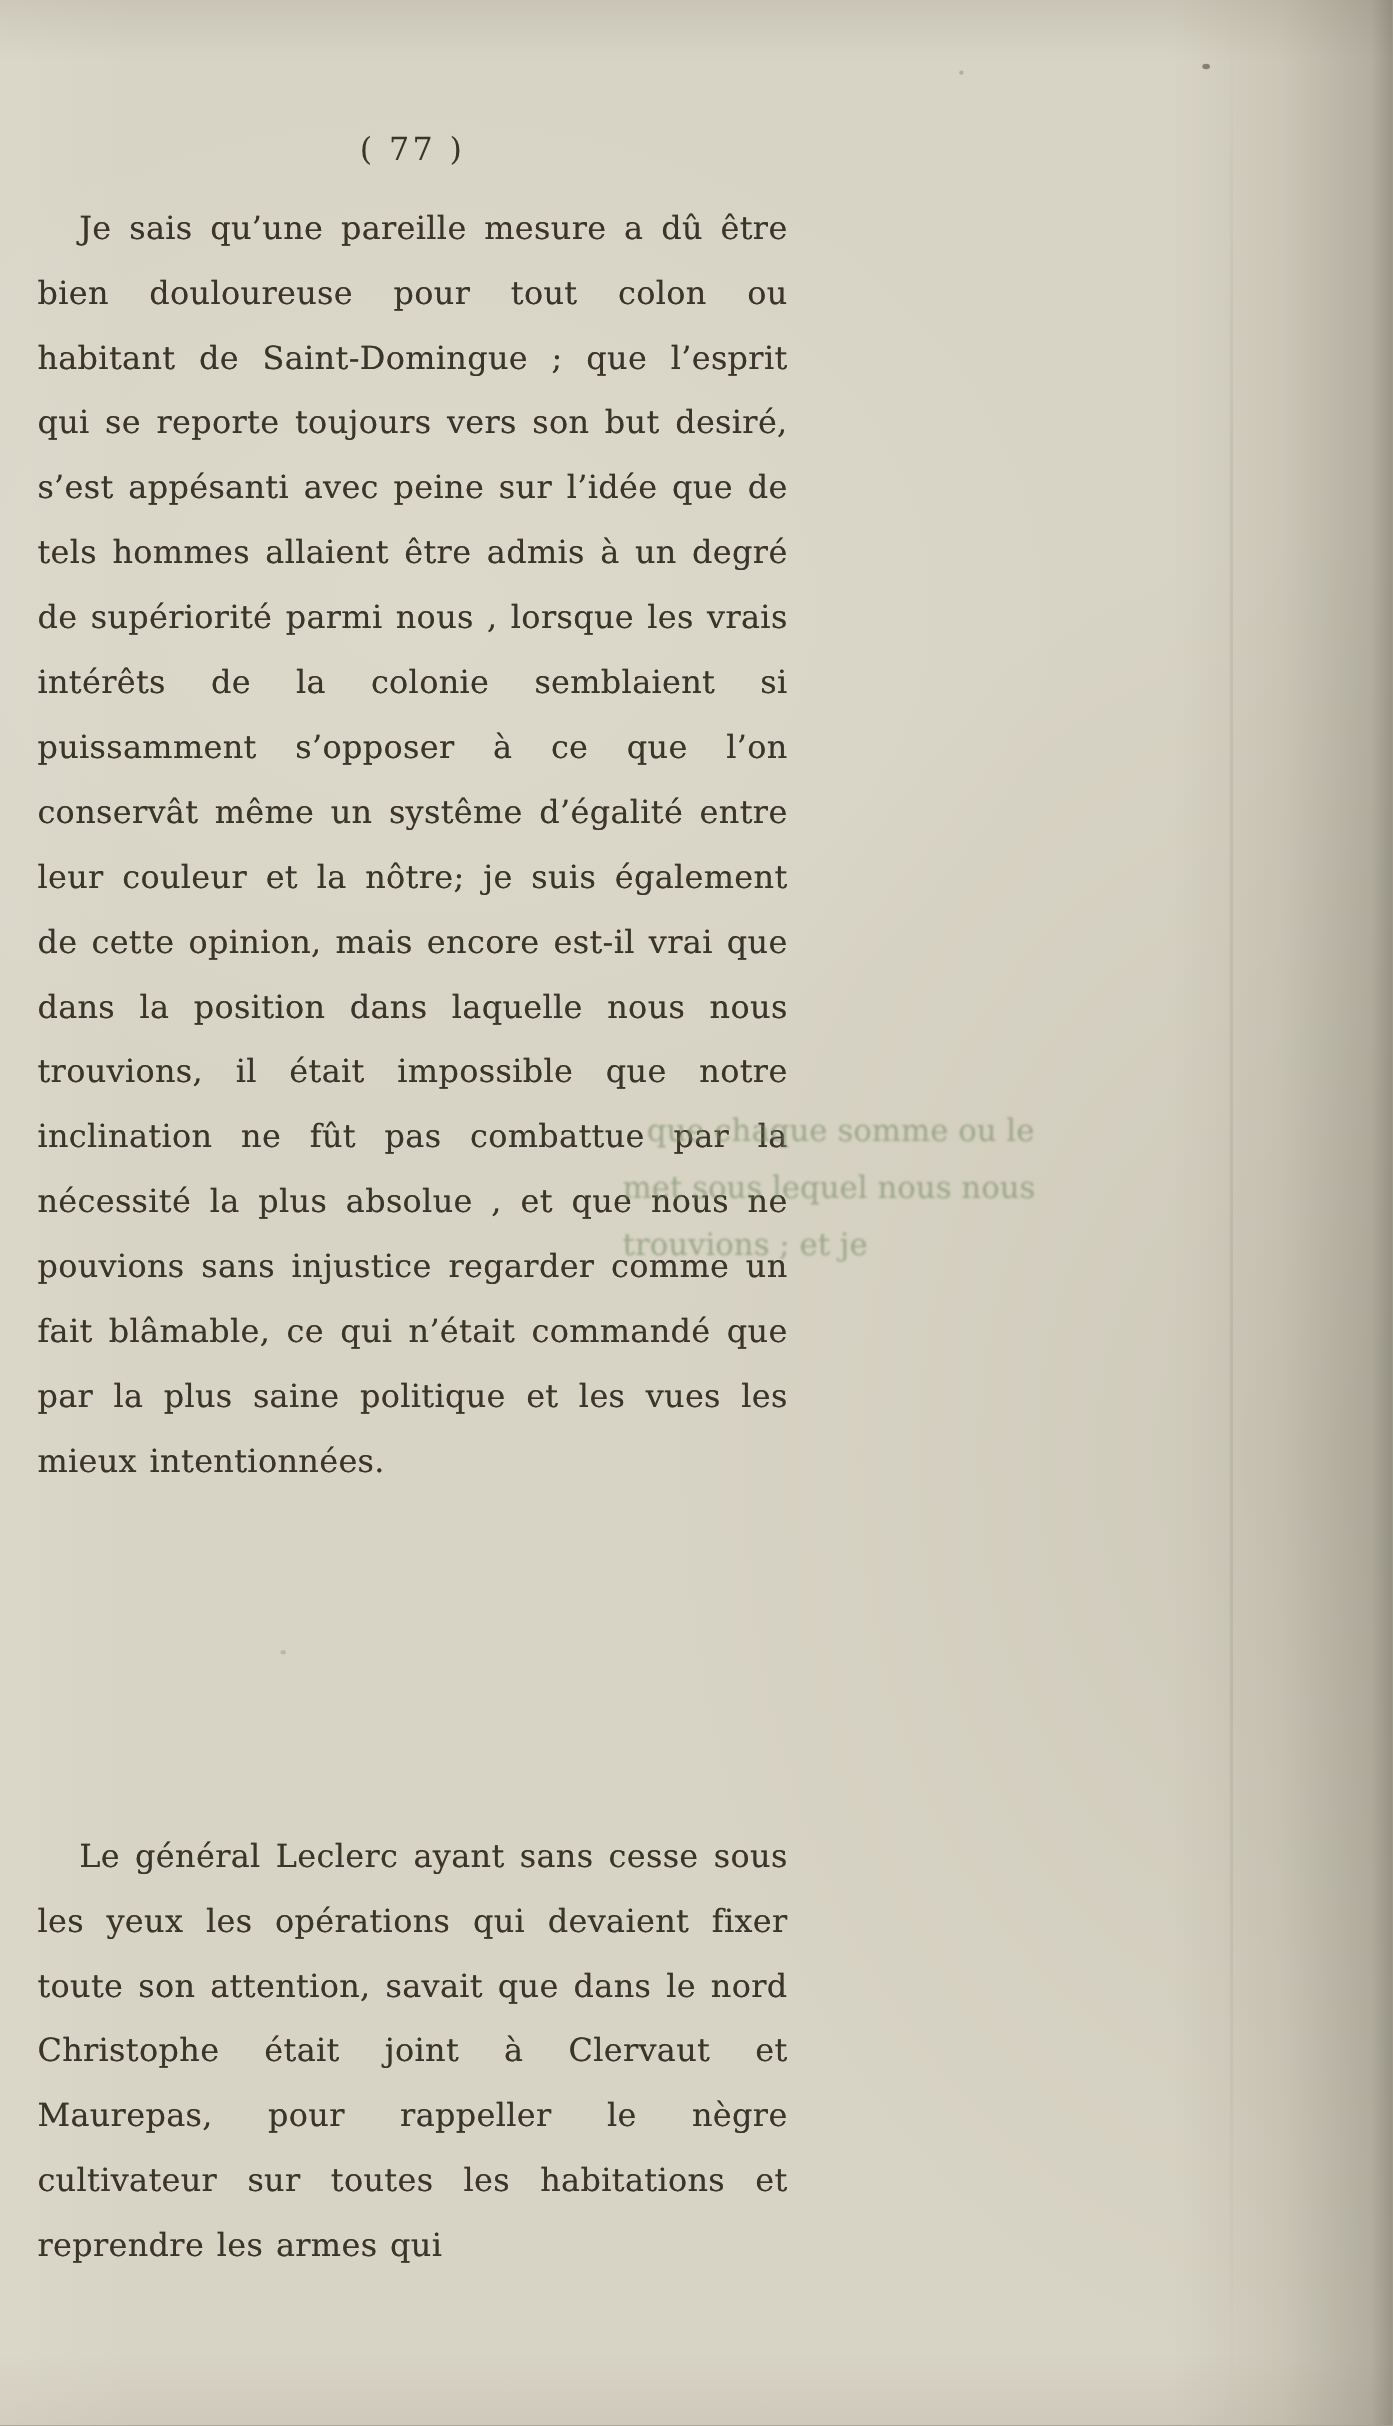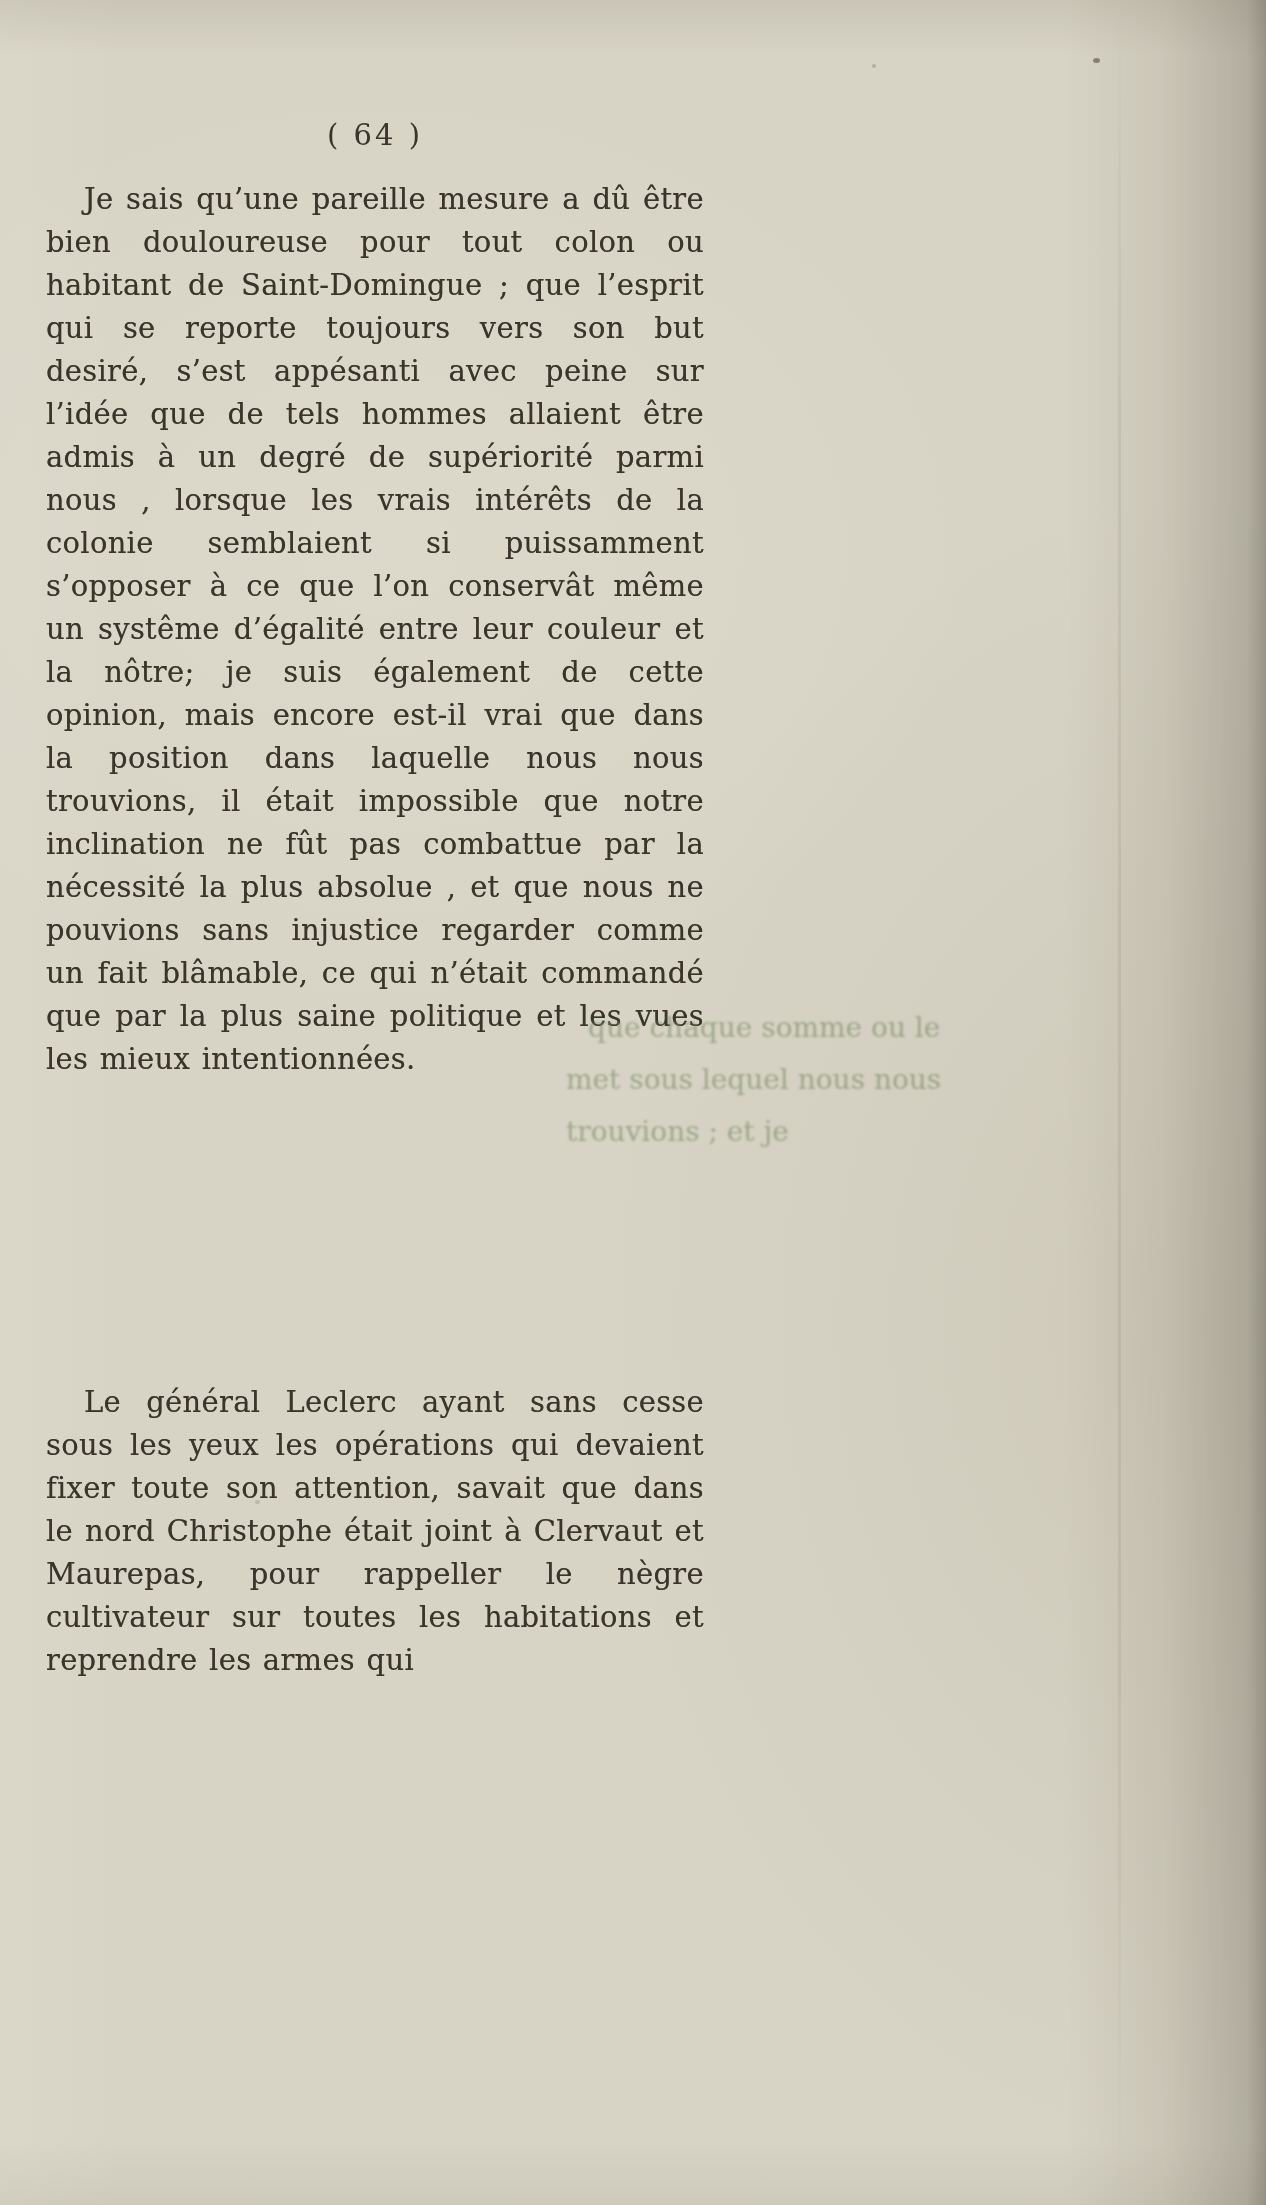--- a/index.html
+++ b/index.html
@@ -23,23 +23,23 @@
     position:absolute;
     left:30px;top:118px;width:690px;
   }
   .pageno{
     text-align:center;
     font-size:29px;
     letter-spacing:3px;
     margin:0 0 26px 0;
   }
   p.para{
-    margin:16px;
+    margin:4px;
     font-size:29px;
-    line-height:43px;
+    line-height:59px;
     letter-spacing:0.3px;
     word-spacing:2px;
     text-align:justify;
     text-indent:38px;
     text-shadow:0 0 0.6px rgba(55,49,38,0.55);
   }
   p.para.second{
     margin-top:300px;
   }
   .it{}
@@ -65,21 +65,21 @@
     left:1118px;top:0;width:3px;height:2205px;
     background:linear-gradient(to bottom, rgba(0,0,0,0), rgba(95,89,72,0.10) 20%, rgba(95,89,72,0.12) 70%, rgba(0,0,0,0));
   }
 </style>
 </head>
 <body>
 
 <div class="page">
 
   <div class="text-col">
-    <div class="pageno">( 64 )</div>
+    <div class="pageno">( 77 )</div>
 
     <p class="para first"><span>Je sais qu’une pareille mesure a dû être bien douloureuse pour tout colon ou habitant de Saint-Domingue ; que l’esprit qui se reporte toujours vers son but desiré, s’est appésanti avec peine sur l’idée que de tels hommes allaient être admis à un degré de supériorité parmi nous , lorsque les vrais intérêts de la colonie semblaient si puissamment s’opposer à ce que l’on conservât même un systême d’égalité entre leur couleur et la nôtre; je suis également de cette opinion, mais encore est-il vrai que dans la position dans laquelle nous nous trouvions, il était impossible que notre inclination ne fût pas combattue par la nécessité la plus absolue , et que nous ne pouvions sans injustice regarder comme un fait blâmable, ce qui n’était commandé que par la plus saine politique et les vues les mieux intentionnées.</span></p>
 
     <p class="para second"><span>Le général </span><span class="it">Leclerc</span><span> ayant sans cesse sous les yeux les opérations qui devaient fixer toute son attention, savait que dans le nord </span><span class="it">Christophe</span><span> était joint à </span><span class="it">Clervaut</span><span> et </span><span class="it">Maurepas</span><span>, pour rappeller le nègre cultivateur sur toutes les habitations et reprendre les armes qui</span></p>
   </div>
 
   <div class="bleed">
     <div class="bl1">que chaque somme ou le</div>
     <div class="bl2">met sous lequel nous nous trouvions ; et je</div>
   </div>

